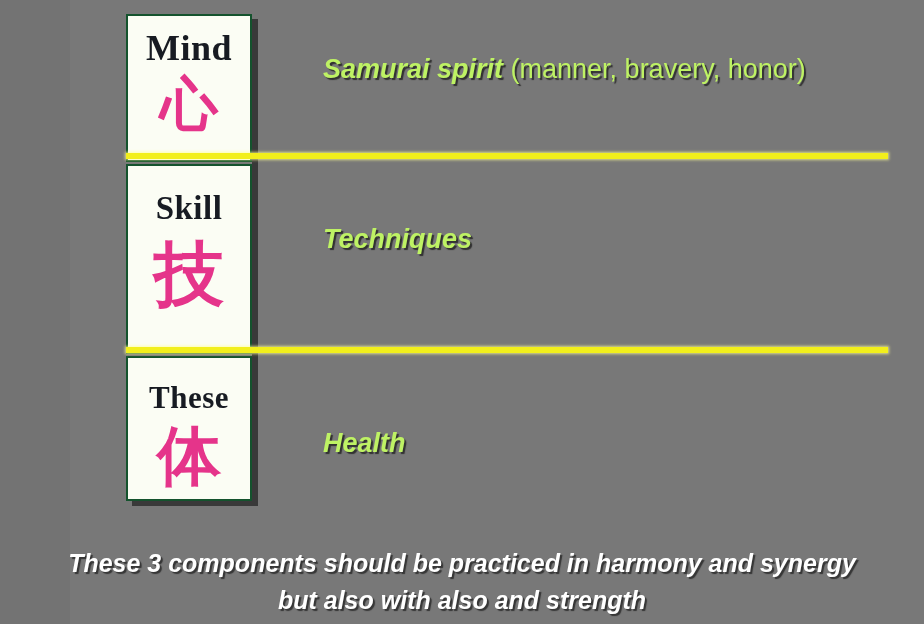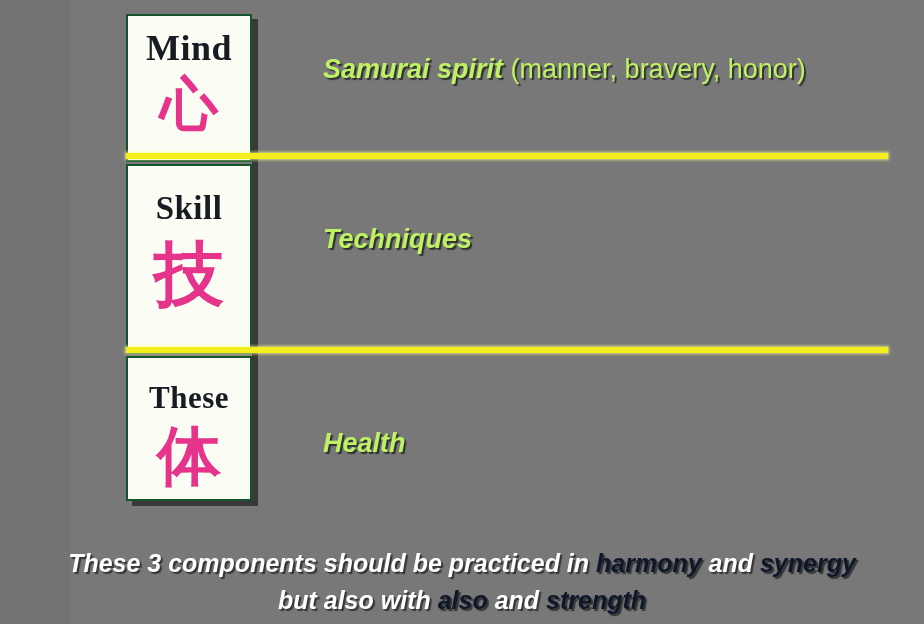--- a/index.html
+++ b/index.html
@@ -125,21 +125,21 @@
     color: #ffffff;
     font-weight: 700;
     font-style: italic;
     font-size: 25px;
     line-height: 37px;
     text-shadow: 2px 2px 1px rgba(25,25,25,0.7);
     white-space: nowrap;
   }
   .caption-1 { top: 545px; }
   .caption-2 { top: 582px; }
-  .hl { color: #0f172a; }
+  .hl { color: #ffffff; }
 </style>
 </head>
 <body>
 
 <div id="slide">
 
   <div class="bg-left"></div>
   <div class="bg-right"></div>
 
   <div class="kanji-column">

